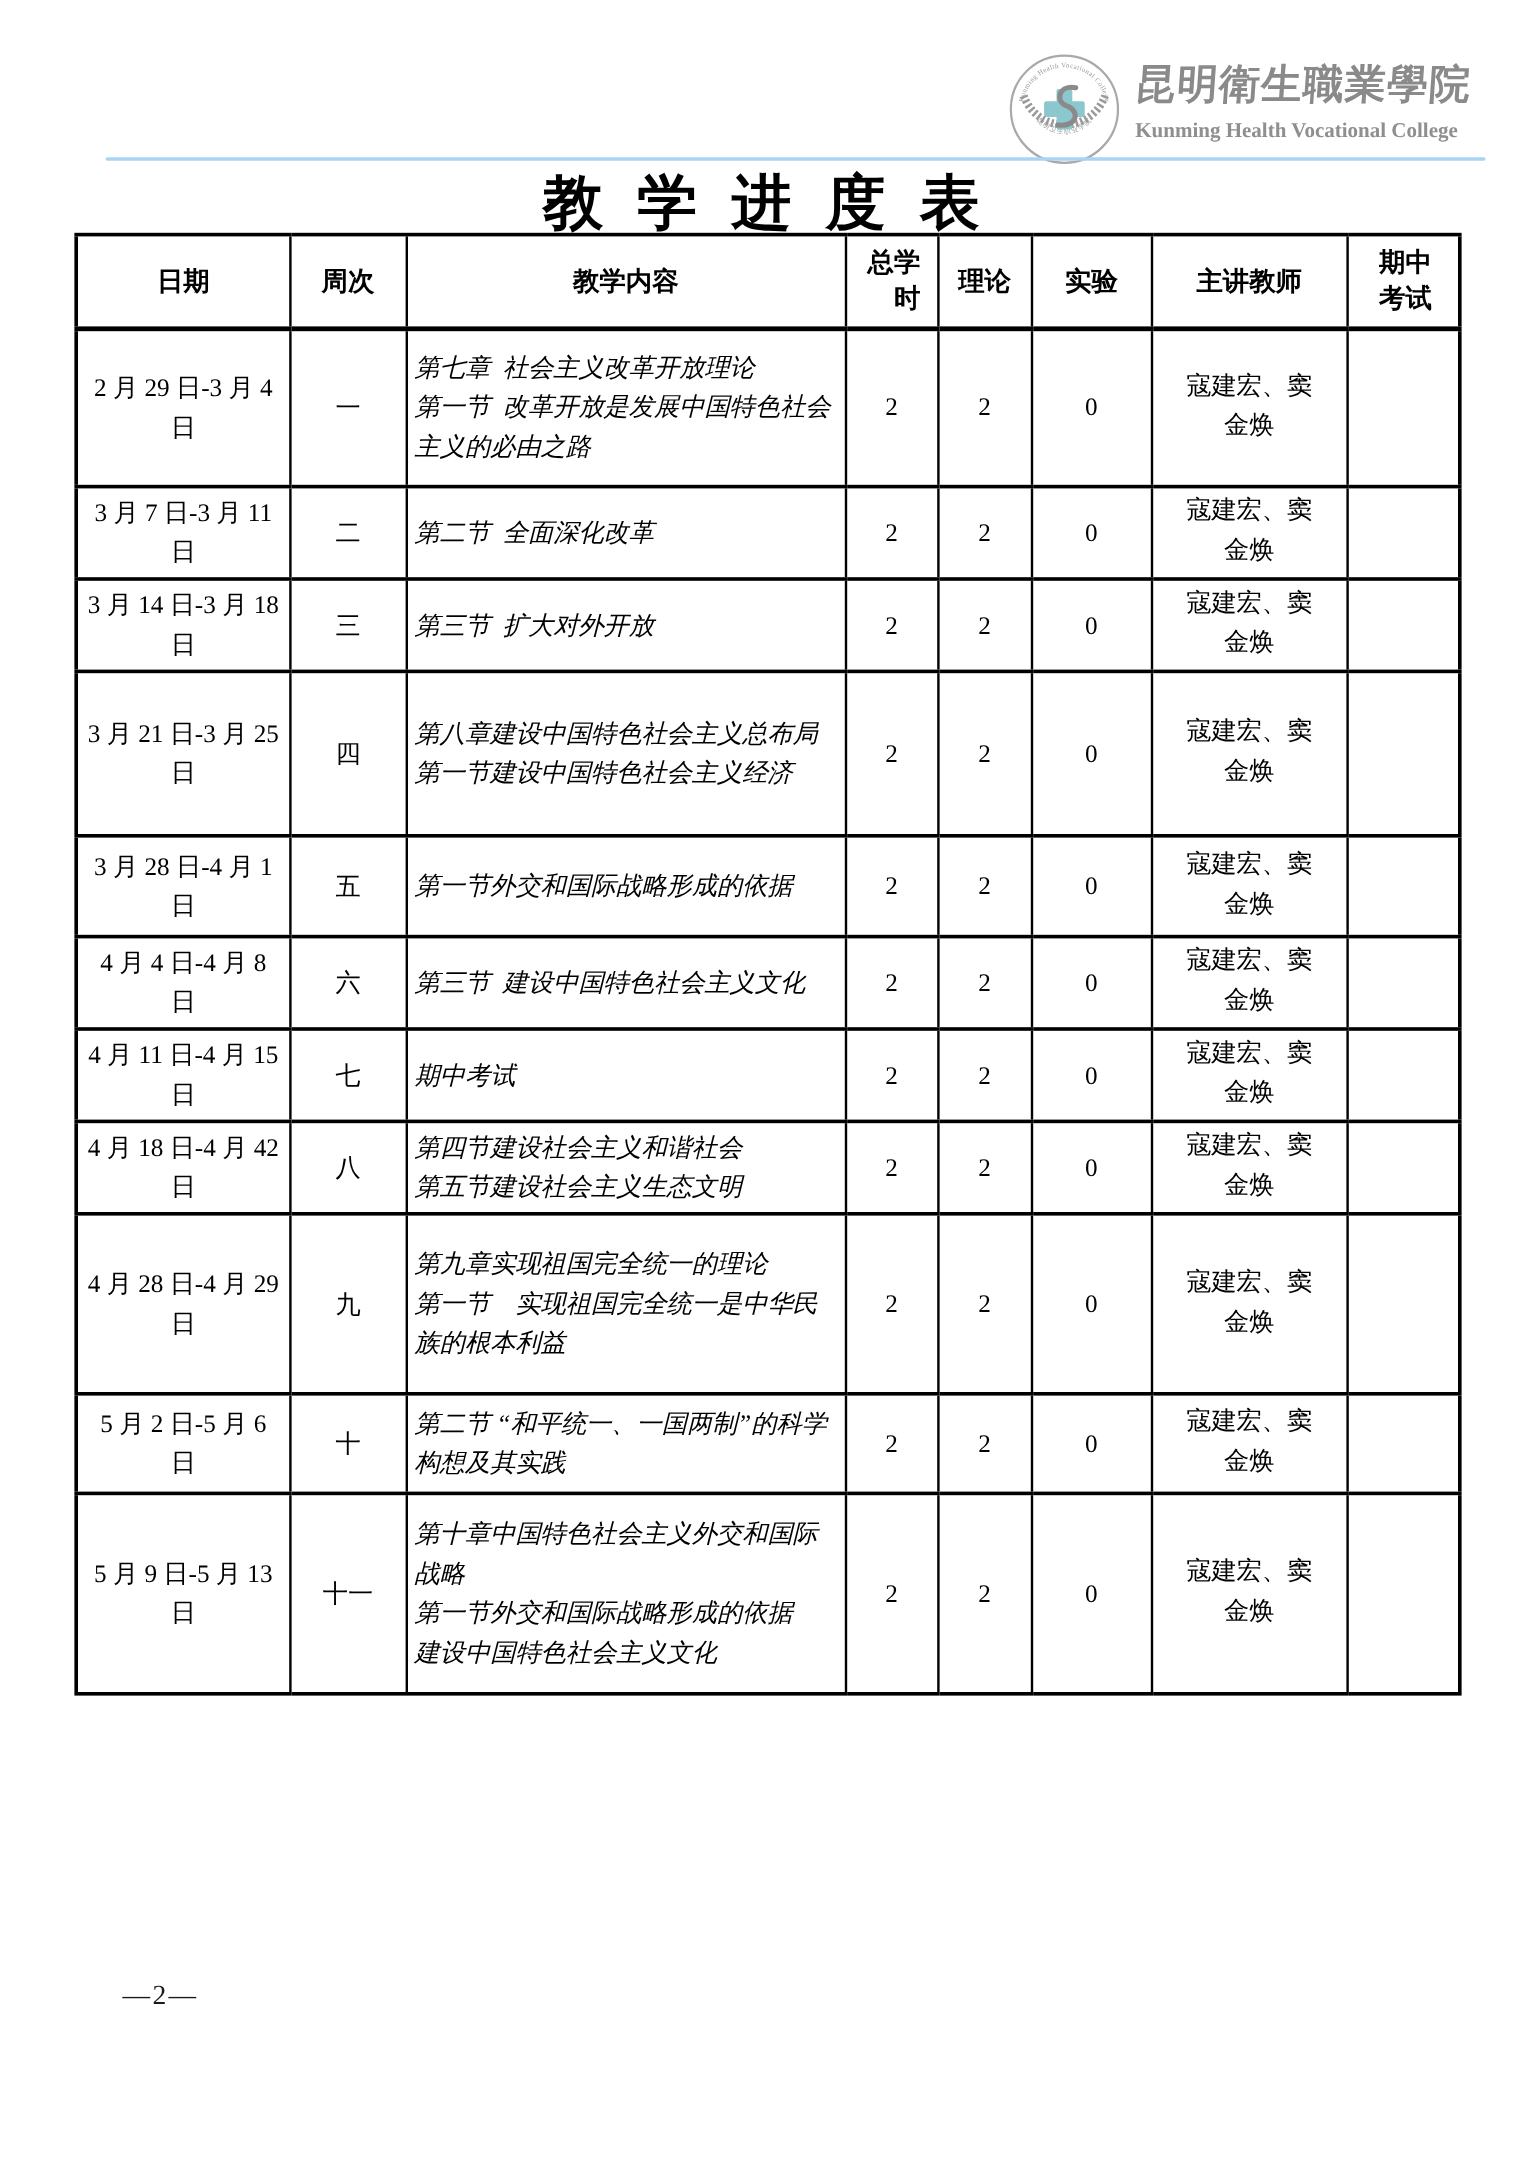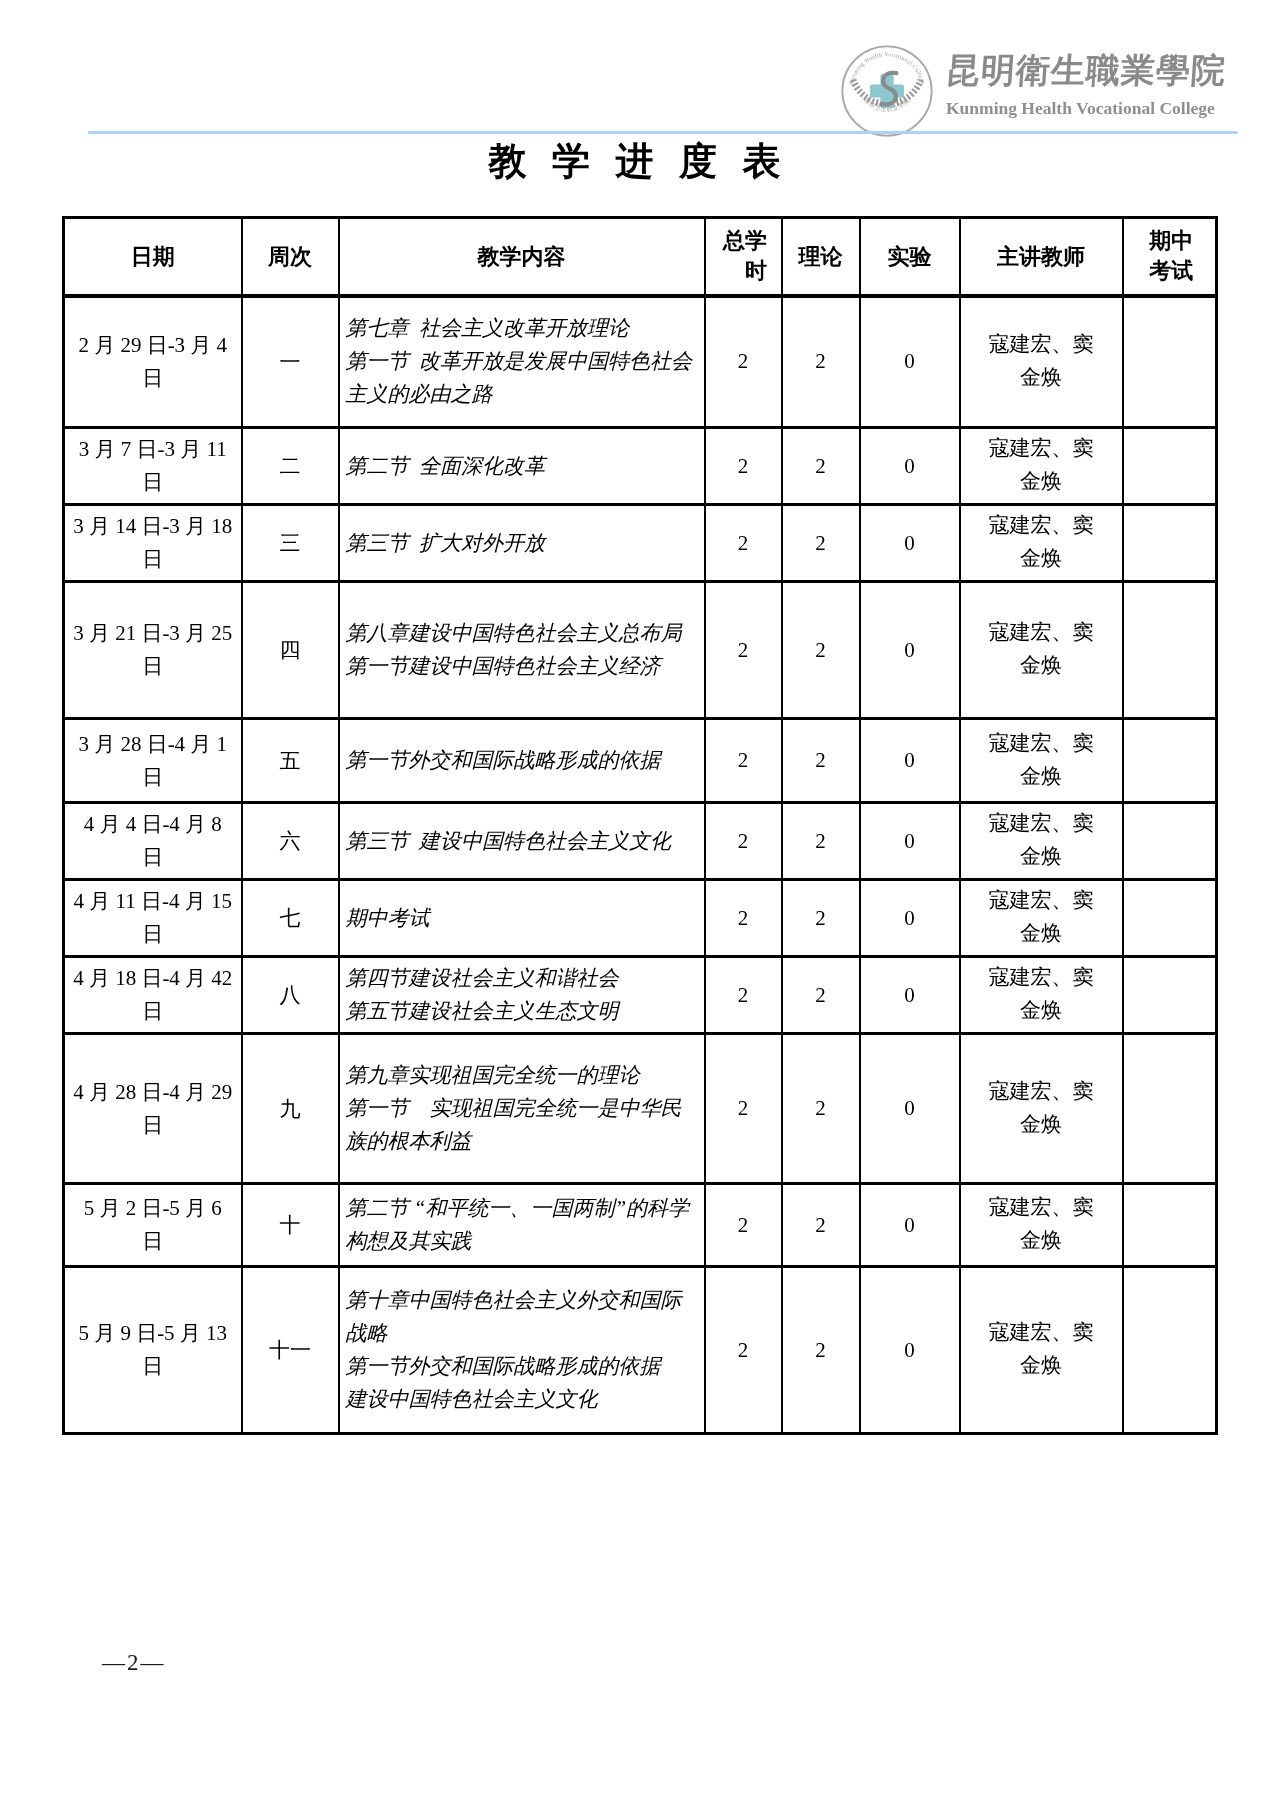--- a/index.html
+++ b/index.html
@@ -28,27 +28,27 @@
     letter-spacing:0px;white-space:nowrap;
   }
   .header-rule{
     position:absolute;top:131px;left:88px;width:1150px;height:3px;
     border-radius:2px;
   }
   
   .doc-title{
     position:absolute;top:136px;left:62px;width:1153px;
     text-align:center;
-    font-size:38px;font-weight:bold;
+    font-size:50px;font-weight:bold;
     letter-spacing:8px;
     color:#000;
   }
   
   table.sched{
-    position:absolute;left:62px;top:216px;
+    position:absolute;left:62px;top:194px;
     width:1153px;
     border-collapse:collapse;table-layout:fixed;
     border:3px solid #000;
   }
   .sched th,.sched td{
     border-left:2px solid #000;border-right:2px solid #000;
     border-top:3px solid #000;border-bottom:3px solid #000;
     padding:4px 6px;
     font-size:21px;
     vertical-align:middle;

